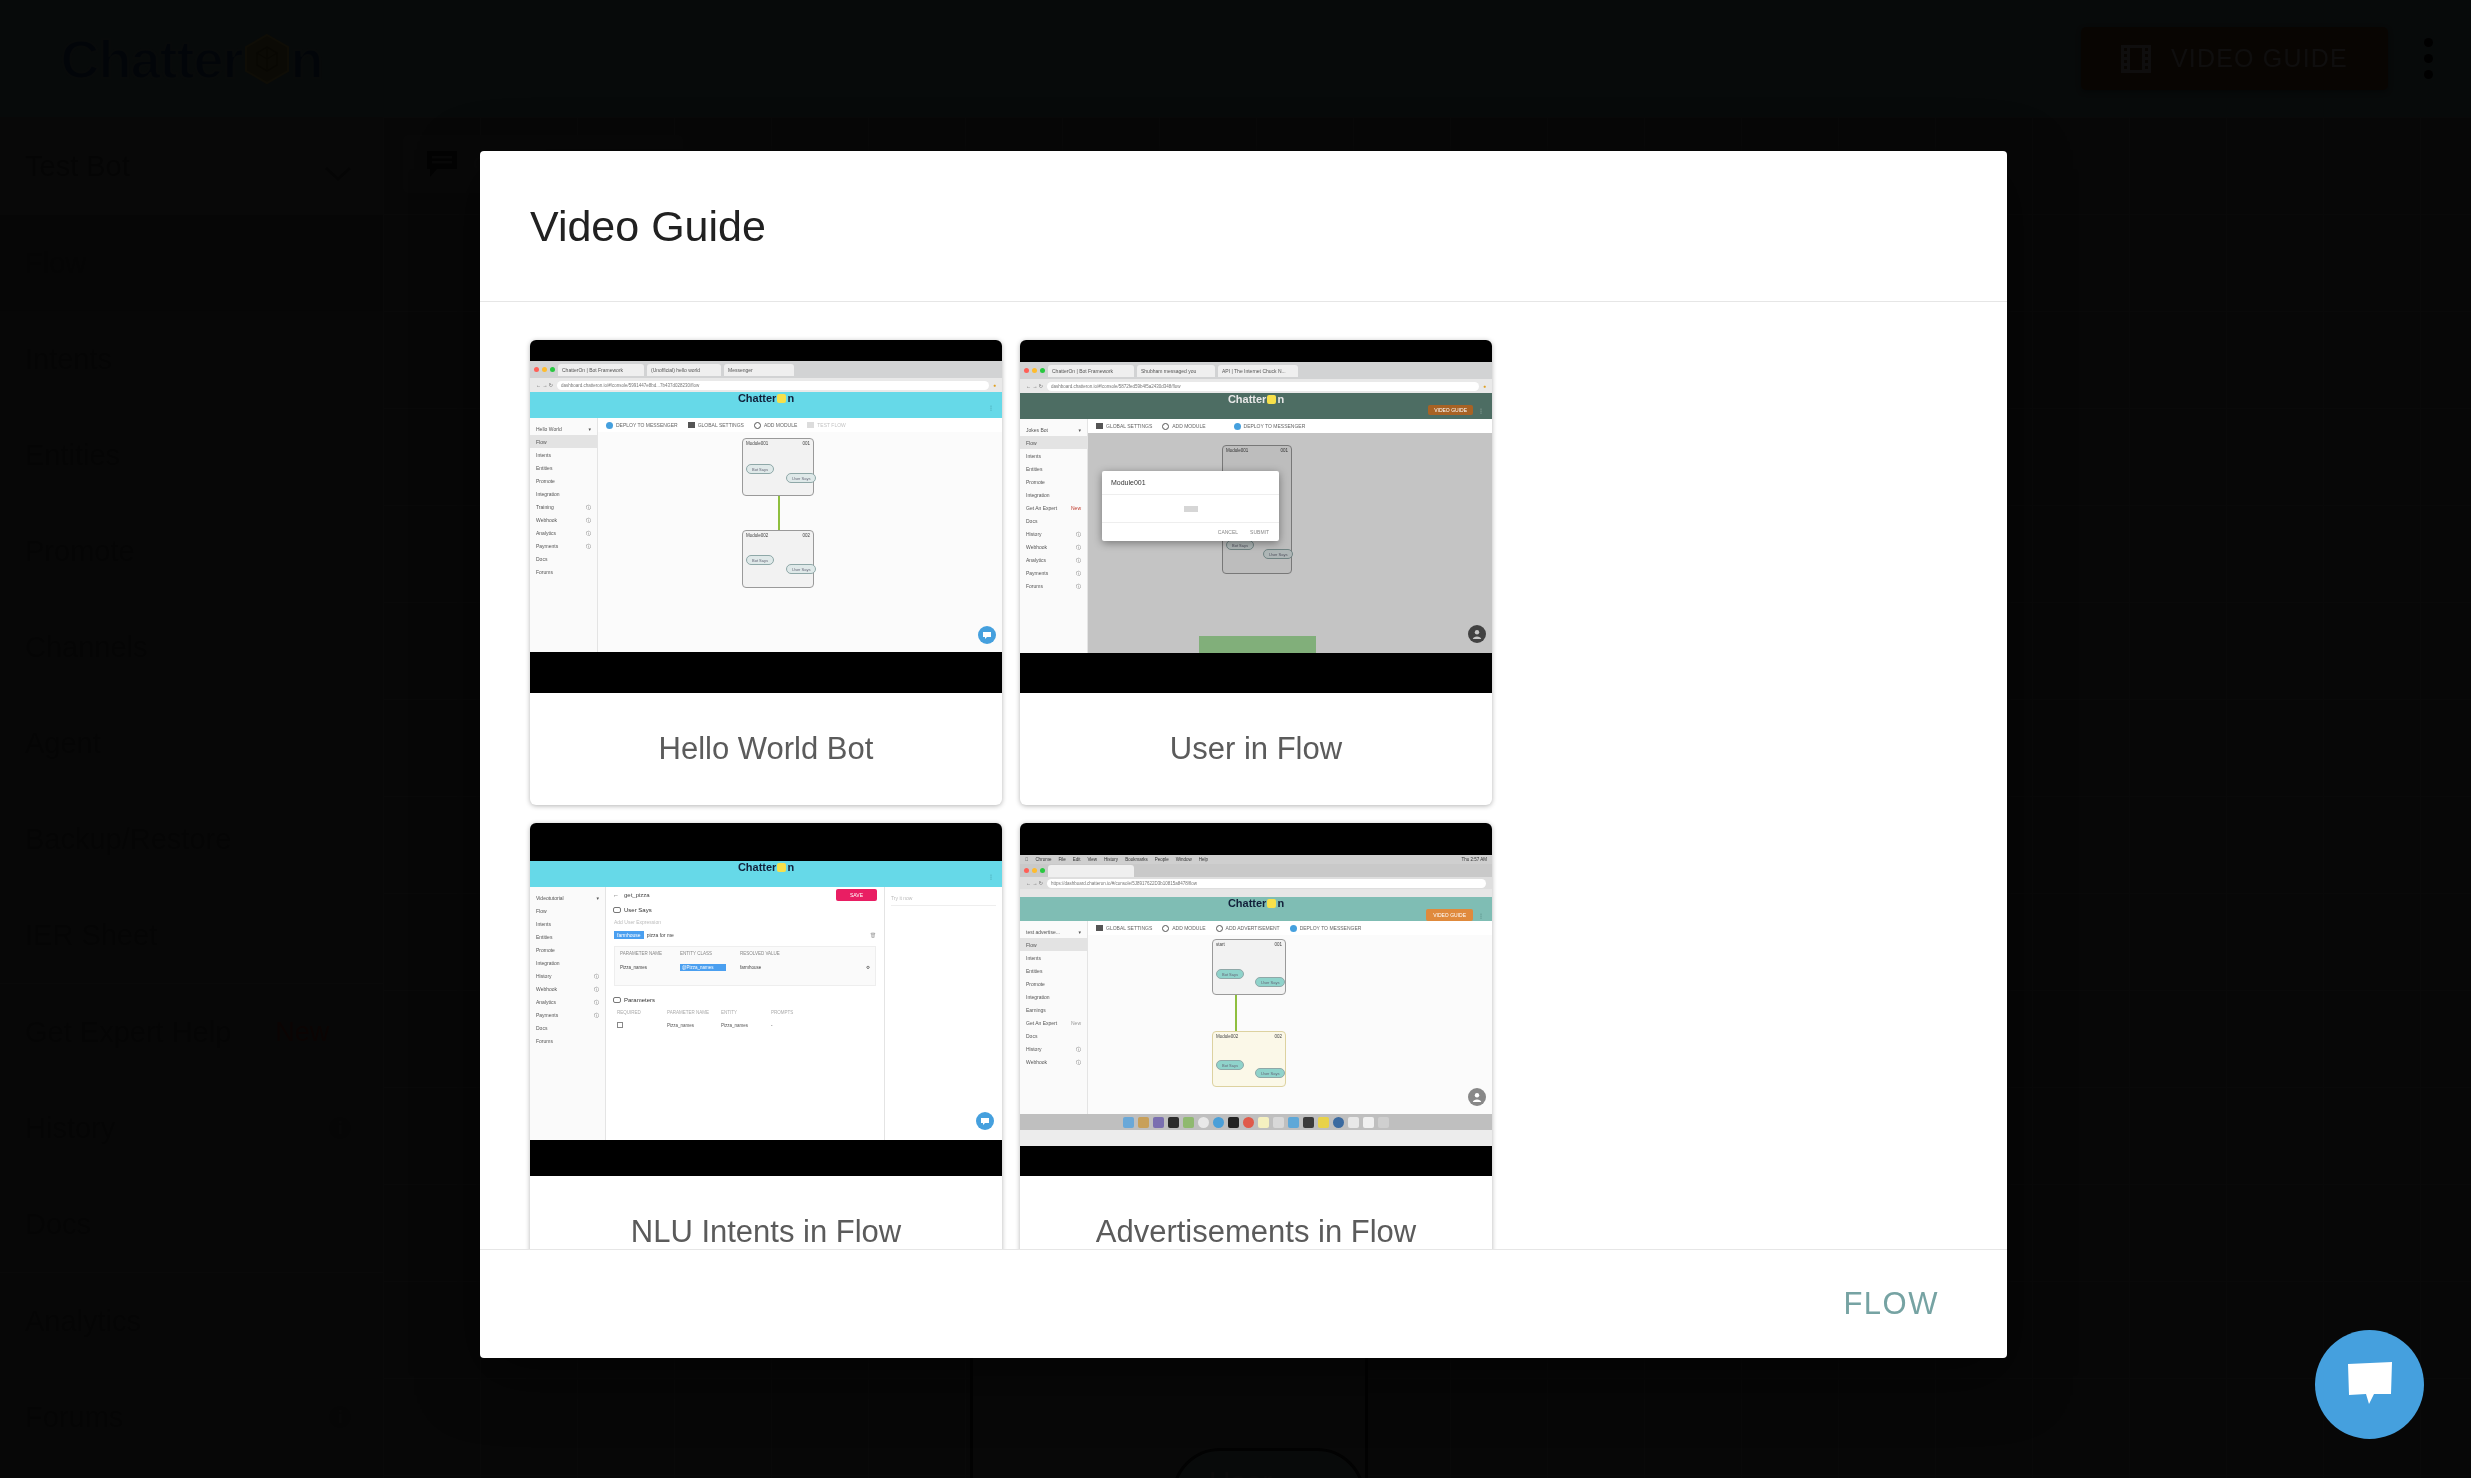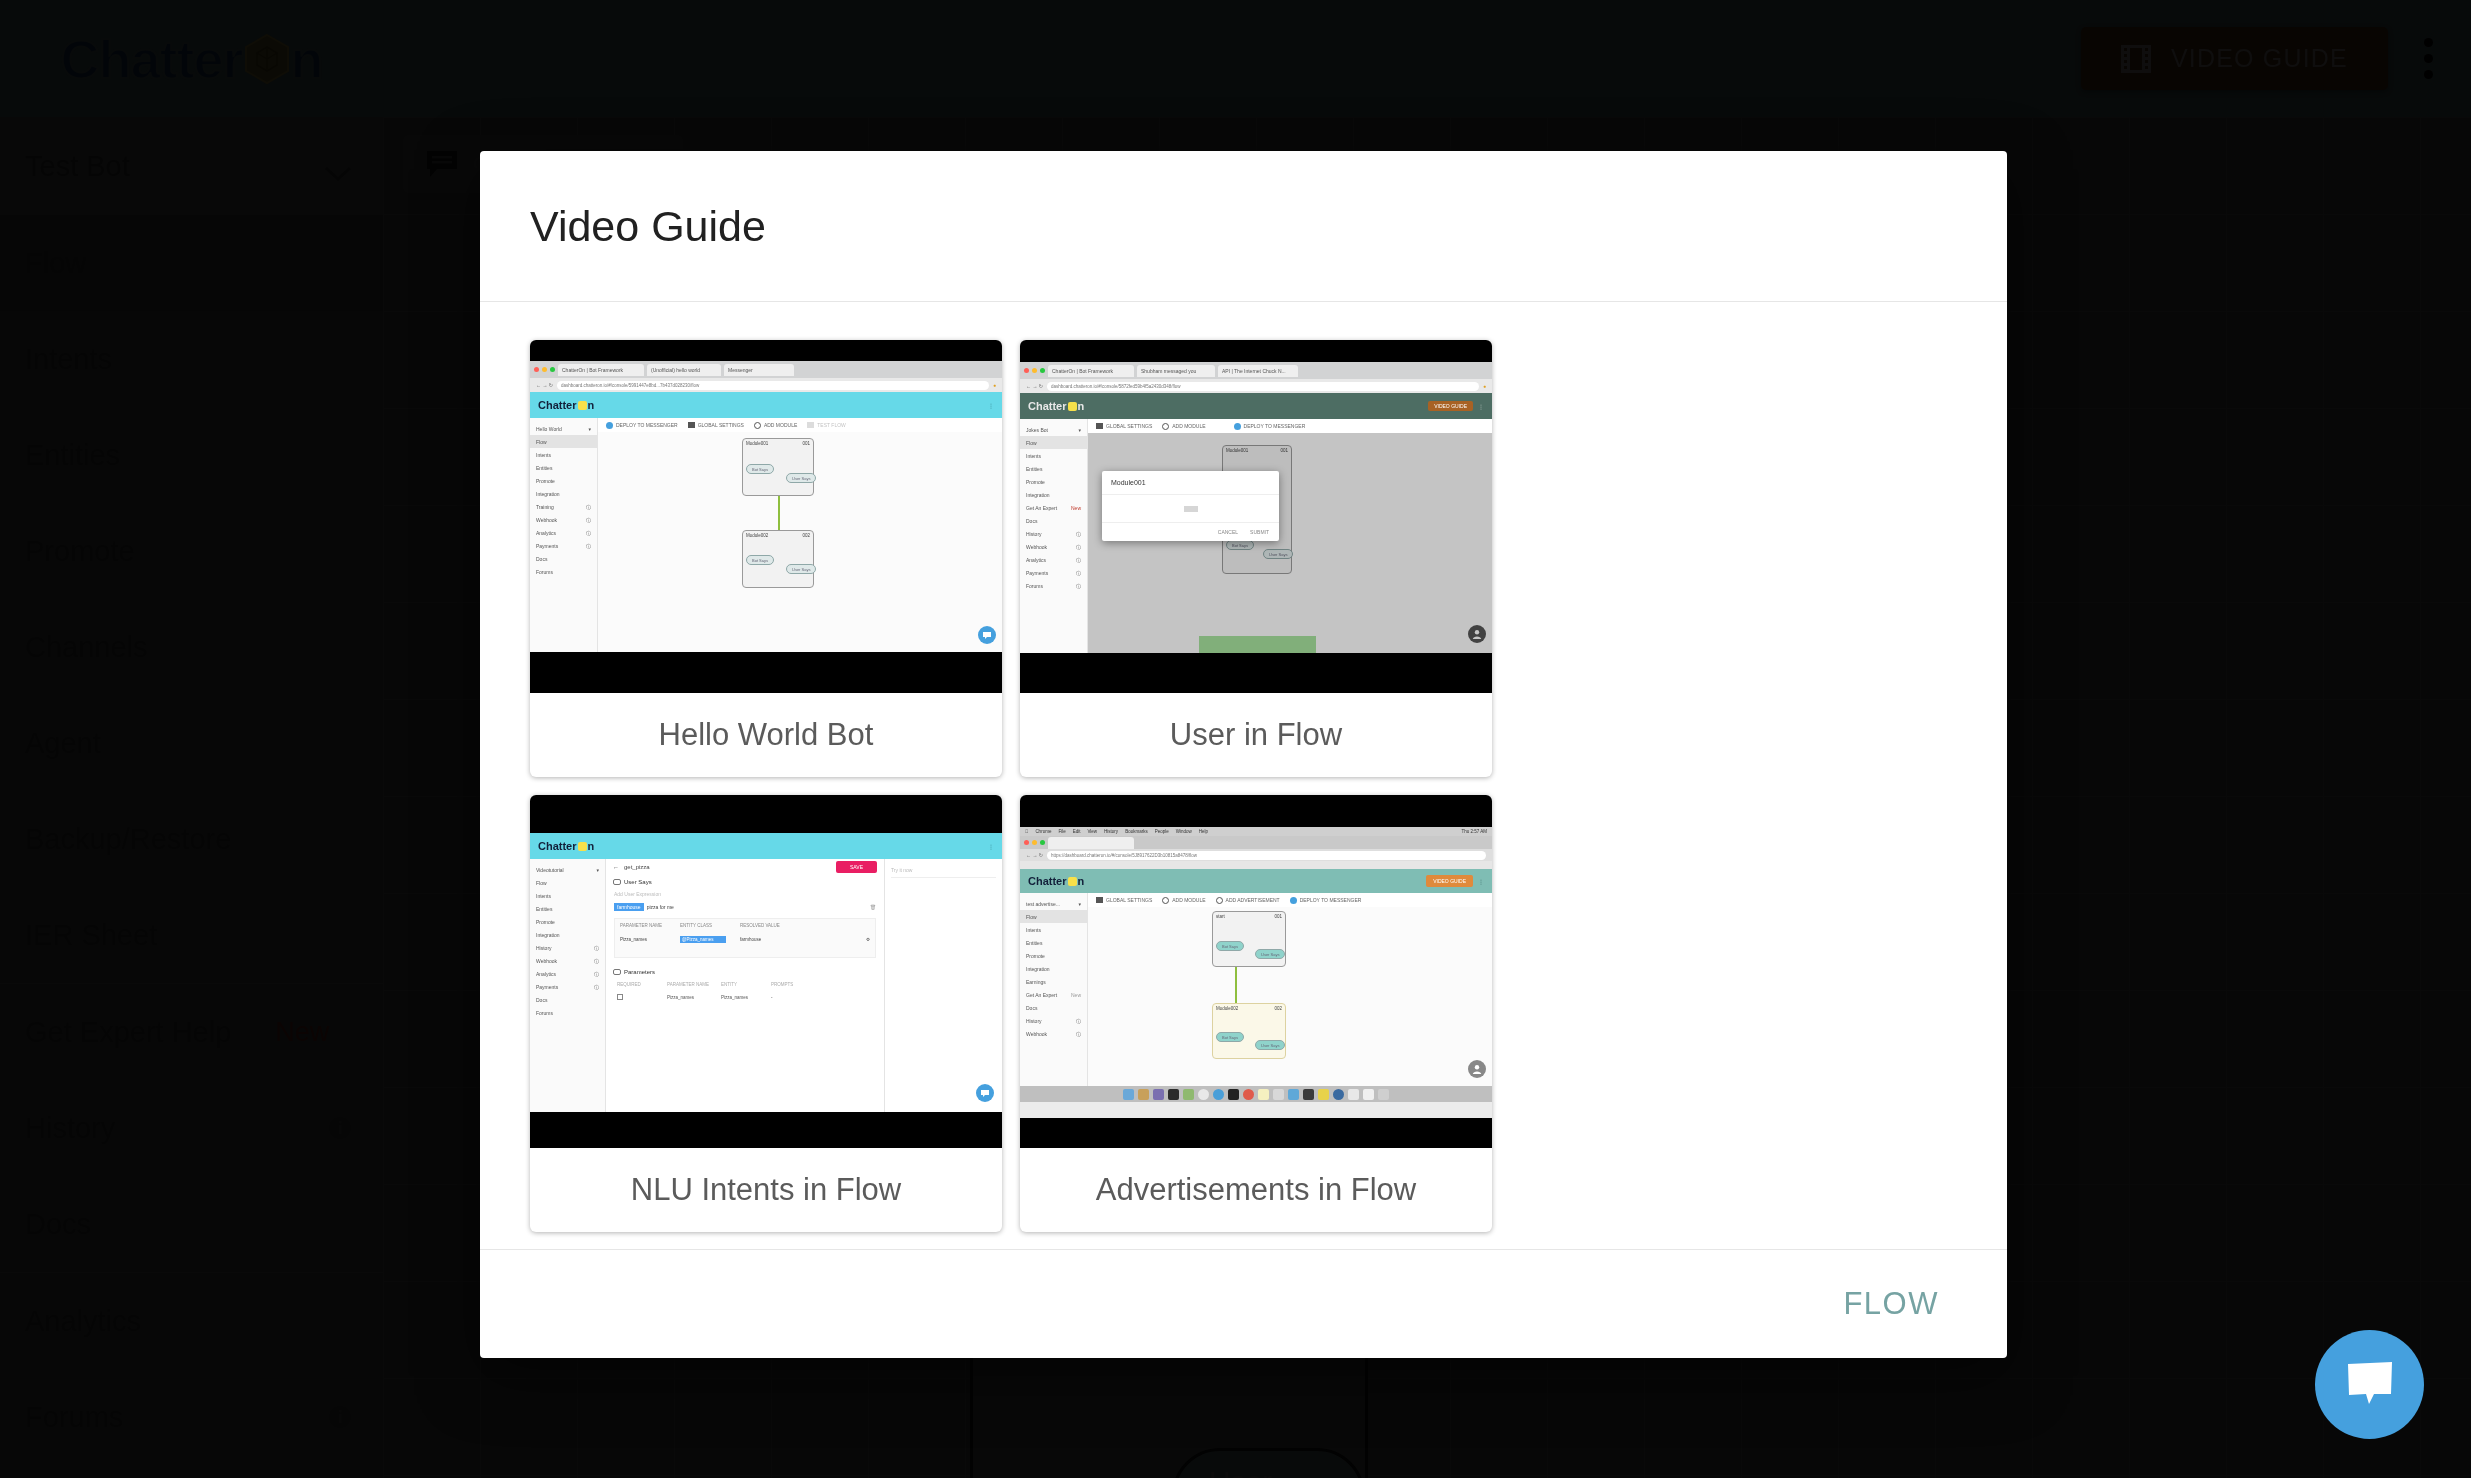--- a/index.html
+++ b/index.html
@@ -136,21 +136,21 @@
   .modal-body {
     flex: 1 1 auto; padding: 38px 50px 0 50px; overflow: hidden;
   }
   .card-grid { display: flex; flex-wrap: wrap; gap: 18px; }
   .vcard {
     width: 472px; background: #fff; border-radius: 6px;
     box-shadow: 0 1px 5px rgba(0,0,0,.30); overflow: hidden; cursor: pointer;
   }
   .vthumb { width: 472px; height: 353px; background: #000; position: relative; overflow: hidden; }
   .vcaption {
-    height: 84px; display: flex; align-items: center; justify-content: center;
+    height: 112px; display: flex; align-items: center; justify-content: center;
     color: #5b5b5b; font-size: 31px; text-align: center; padding: 0 10px;
   }
   .modal-footer {
     height: 109px; border-top: 1px solid #e6e6e6; display: flex;
     align-items: center; justify-content: flex-end; padding: 0 50px; flex: 0 0 auto;
   }
   .close-btn {
     background: none; border: none; color: #76a3a3; font-size: 31px;
     letter-spacing: 1.5px; cursor: pointer; padding: 14px 18px;
   }
@@ -160,21 +160,21 @@
           font-family: "Liberation Sans", sans-serif; color: #444; }
   .mini-chrome { background: #dcdcdc; }
   .mini-tabbar { height: 17px; background: #d2d3d4; display: flex; align-items: center; padding: 0 4px; gap: 3px;}
   .mini-dot { width: 5px; height: 5px; border-radius: 50%; }
   .mini-tab { height: 12px; background: #efefef; border-radius: 3px 3px 0 0; padding: 0 4px;
               display: flex; align-items: center; font-size: 5px; color: #555; overflow: hidden; white-space: nowrap;}
   .mini-url { height: 14px; background: #e9e9e9; display: flex; align-items: center; padding: 0 6px;
               font-size: 5px; color: #666; gap: 4px;}
   .mini-urlbox { flex: 1; height: 9px; background: #fff; border-radius: 5px; padding: 0 4px;
                  display: flex; align-items: center; font-size: 4.5px; color: #777; overflow: hidden; white-space: nowrap;}
-  .mini-appbar { height: 26px; display: flex; align-items: center; padding: 0 8px; }
+  .mini-appbar { height: 26px; display: flex; align-items: center; padding: 0 8px; flex-direction: column; }
   .mini-logo { font-size: 11px; font-weight: bold; color: #12203a; display: flex; align-items: center; }
   .mini-body { display: flex; height: 100%; background: #fff; }
   .mini-side { width: 68px; background: #fafafa; border-right: 1px solid #e4e4e4; padding-top: 4px; }
   .mini-sel { height: 13px; display: flex; align-items: center; justify-content: space-between;
               padding: 0 6px; font-size: 5px; color: #555; }
   .mini-nav { height: 13px; display: flex; align-items: center; justify-content: space-between;
               padding: 0 6px; font-size: 5px; color: #555; }
   .mini-nav.act { background: #e3e3e3; }
   .mini-canvas { flex: 1; position: relative; overflow: hidden;
                  background-image: linear-gradient(to right,#e3e3e3 0.5px,transparent 0.5px),

